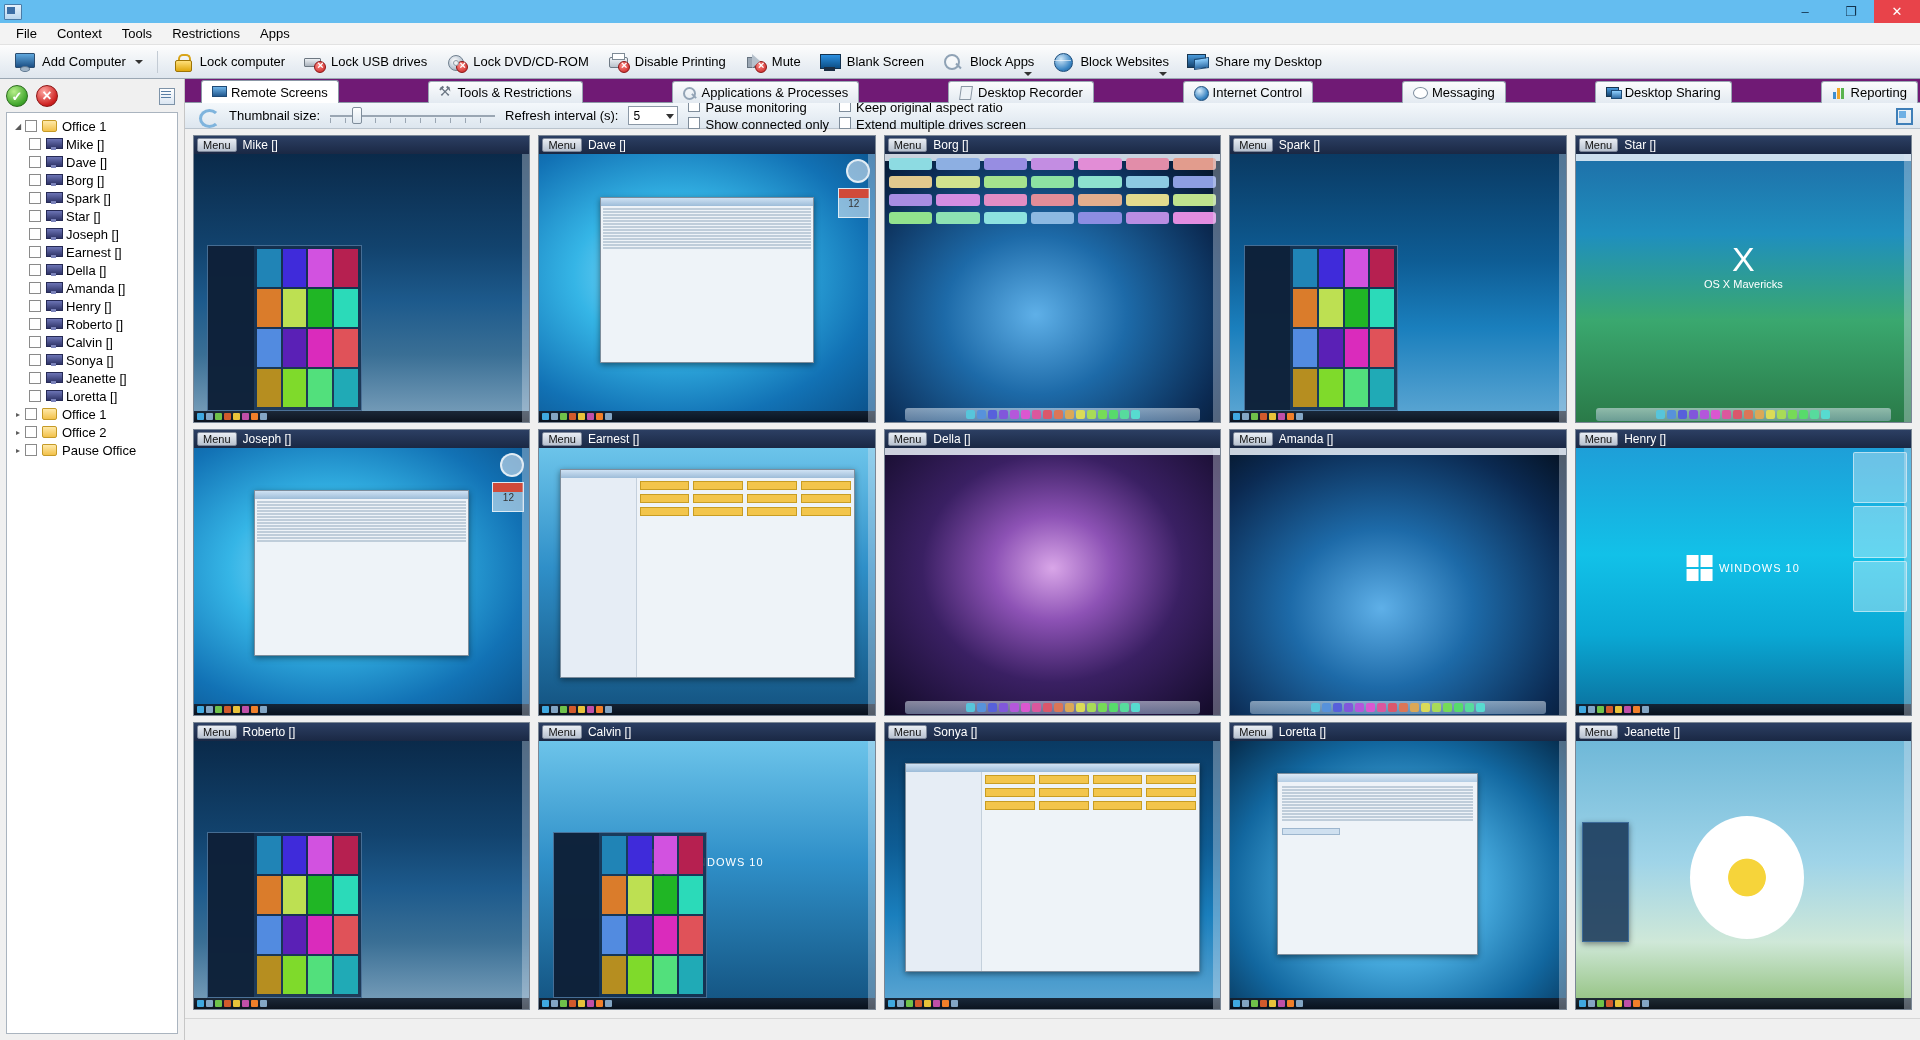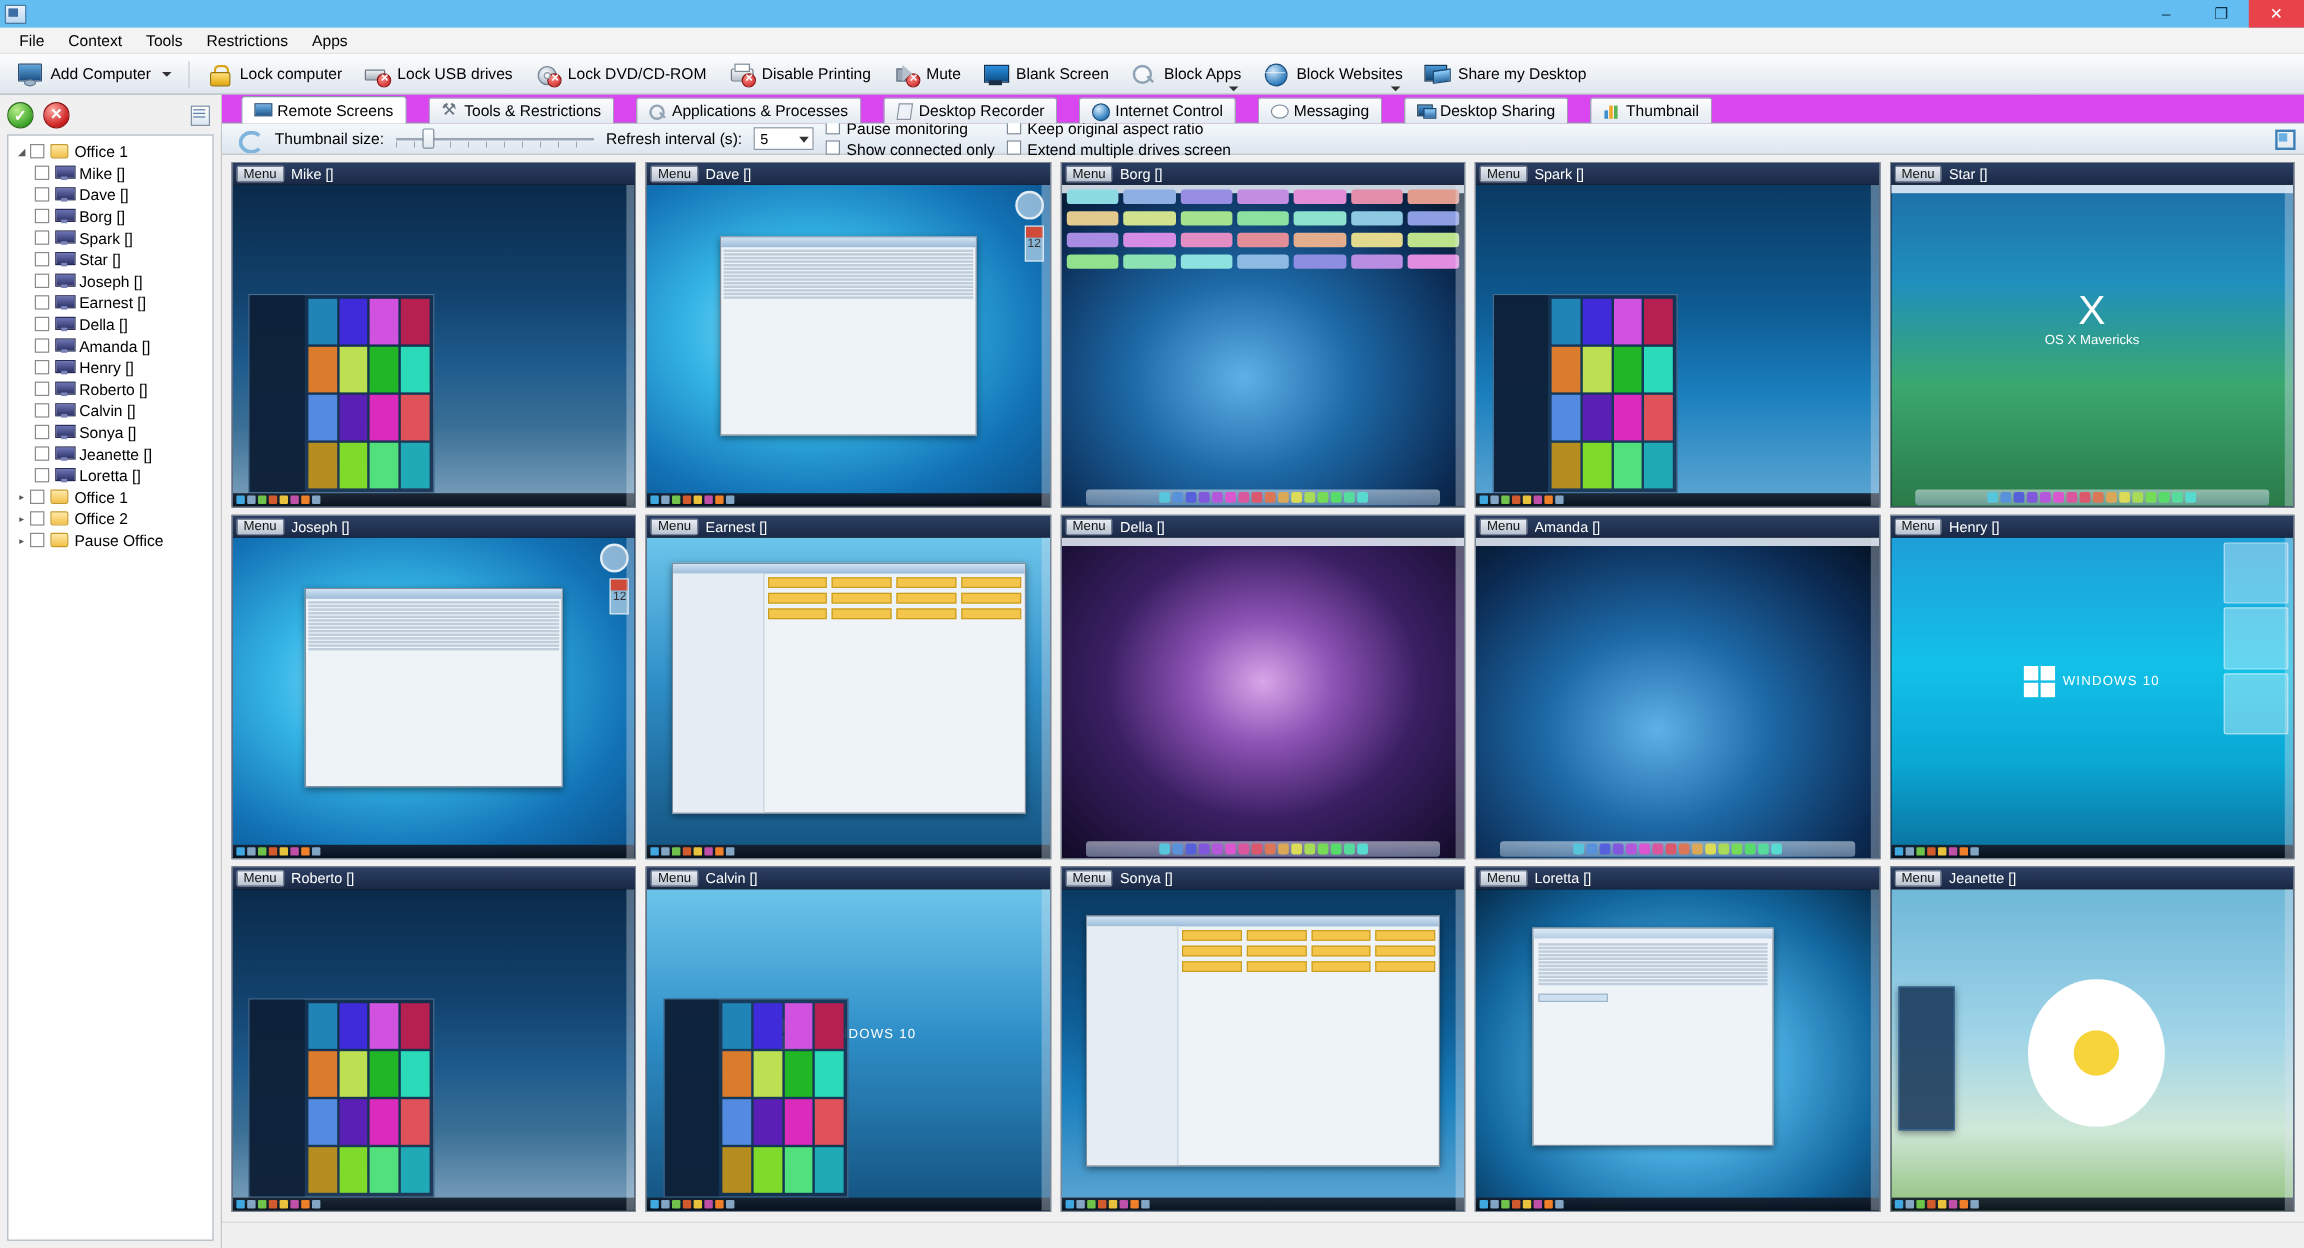--- a/index.html
+++ b/index.html
@@ -138,21 +138,21 @@
   .tpc:before{content:"";position:absolute;left:0;top:0;width:15px;height:9px;
      background:linear-gradient(#6c74b5,#2f3468);border:1px solid #262a55;}
   .tpc:after{content:"";position:absolute;left:5px;top:9px;width:5px;height:3px;background:#7a82ba;}
   .tlbl{ white-space:nowrap; }
   .indent1{ padding-left:22px; }
   .indent-root{ padding-left:4px; }
 
   
   #right{ flex:1; display:flex; flex-direction:column; min-width:0; background:#f0f0f0; }
   #tabs{ height:24px; display:flex; align-items:flex-end; padding-left:16px; gap:16px;
-         background:#d946ef; position:relative; }
+         background:#701a75; position:relative;justify-content:space-between; }
   #tabs:after{ content:""; position:absolute; left:0; right:0; bottom:0; height:1px; background:#8b98a6;}
   .tab{ height:22px; display:flex; align-items:center; gap:5px; padding:0 10px;
         border:1px solid #9aa6b3; border-bottom:none; border-radius:3px 3px 0 0;
         background:linear-gradient(#fbfcfd,#e3eaf1); font-size:13px; margin-right:2px;
         position:relative; z-index:1; white-space:nowrap;}
   .tab.active{ background:#fff; z-index:3; height:23px; border-color:#8b98a6;}
   .tabico{ width:14px;height:13px; position:relative; flex:none;}
   .tabico.mon:before{content:"";position:absolute;left:0;top:0;width:13px;height:9px;
      background:linear-gradient(#6fb4e8,#23598f);border:1px solid #1f4a75;}
   .tabico.tool:before{content:"\2692";position:absolute;left:0;top:-3px;font-size:14px;color:#6a7582;}
@@ -269,21 +269,21 @@
              text-align:center; color:#fff; }
   .mav-logo .x{ font-size:34px; line-height:34px; }
   .mav-logo .t{ font-size:11px; margin-top:2px; }
 
   .sidebar-gadget{ position:absolute; right:4px; top:4px; width:16%; height:60%;
                    display:flex; flex-direction:column; gap:3px; }
   .sidebar-gadget div{ background:rgba(255,255,255,.35); border:1px solid rgba(255,255,255,.5);
                        flex:1; border-radius:2px;}
   .clock-gadget{ position:absolute; right:5px; top:5px; width:24px;height:24px;border-radius:50%;
                  background:rgba(240,248,255,.55); border:2px solid rgba(255,255,255,.75);}
-  .cal-gadget{ position:absolute; right:5px; top:34px; width:16px;height:30px;
+  .cal-gadget{ position:absolute; right:5px; top:34px; width:32px;height:30px;
                background:rgba(255,255,255,.5); border:1px solid rgba(255,255,255,.7);margin-left:34px;}
   .cal-gadget b{ display:block; height:9px; background:#d04a3a; }
   .cal-gadget i{ display:block; text-align:center; font-style:normal; font-size:10px; color:#333;}
 
   #statusbar{ height:22px; background:#f0f0f0; border-top:1px solid #d6d6d6; }
   .thumb-scroll{ position:absolute; right:0; top:0; bottom:0; width:7px; background:rgba(220,230,240,.35);}
 </style>
 </head>
 <body>
 
@@ -496,21 +496,21 @@
       <div class="tab">
         <span class="tabico msg"></span>
         <span>Messaging</span>
       </div>
       <div class="tab">
         <span class="tabico share"></span>
         <span>Desktop Sharing</span>
       </div>
       <div class="tab">
         <span class="tabico rep"></span>
-        <span>Thumbnail</span>
+        <span>Reporting</span>
       </div>
     </div>
 
     <div id="optbar">
       <span class="refresh-ico"></span>
       <span>Thumbnail size:</span>
       <span class="slider">
         <span class="track"></span>
         <span class="ticks"></span>
         <span class="thumb"></span>

